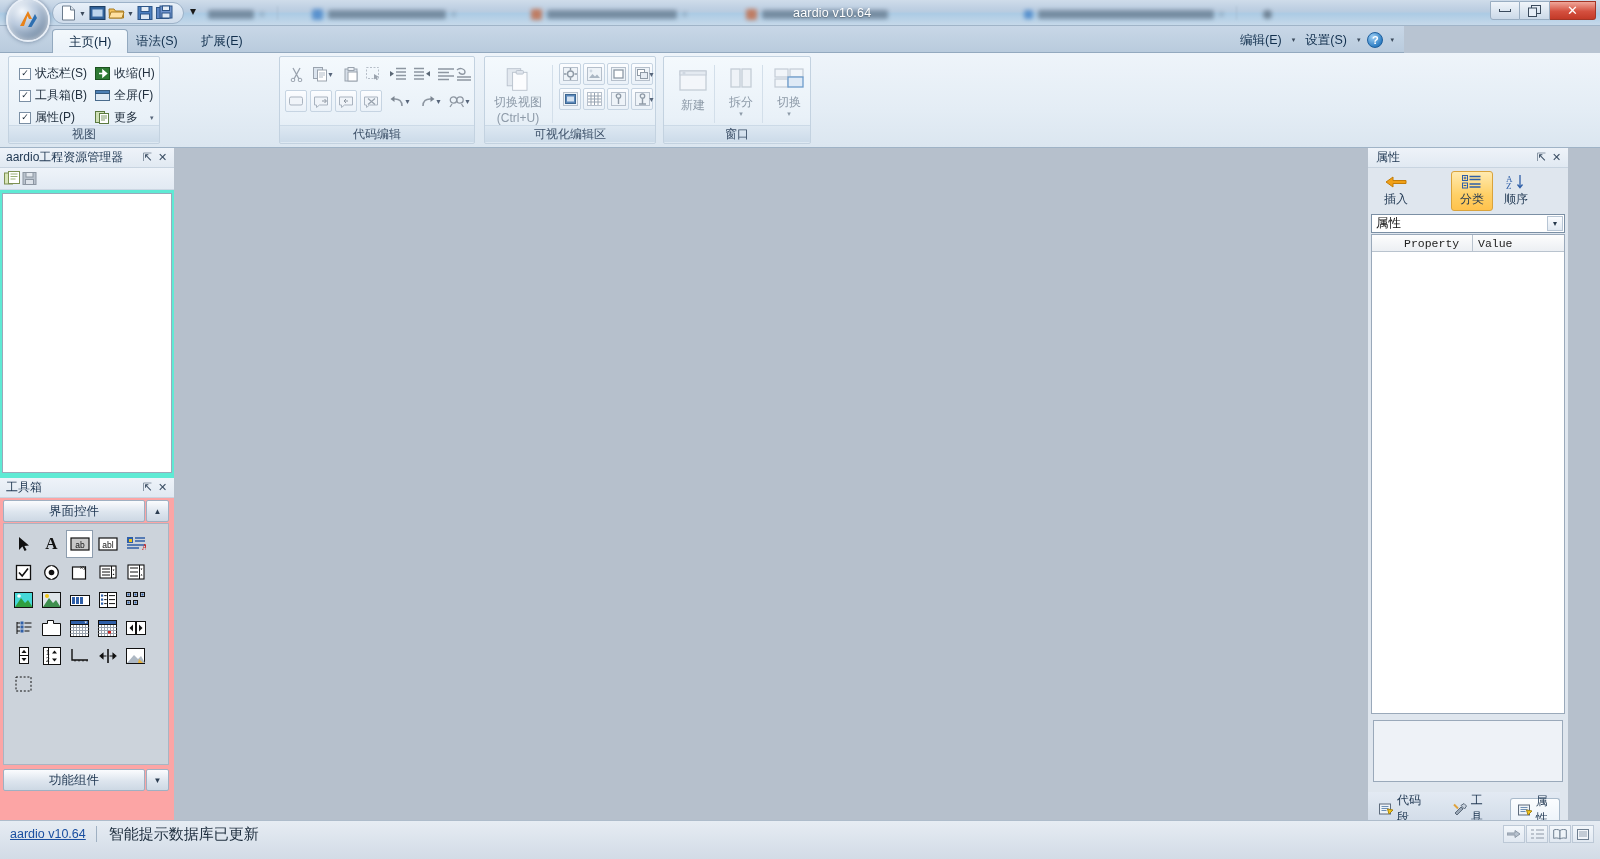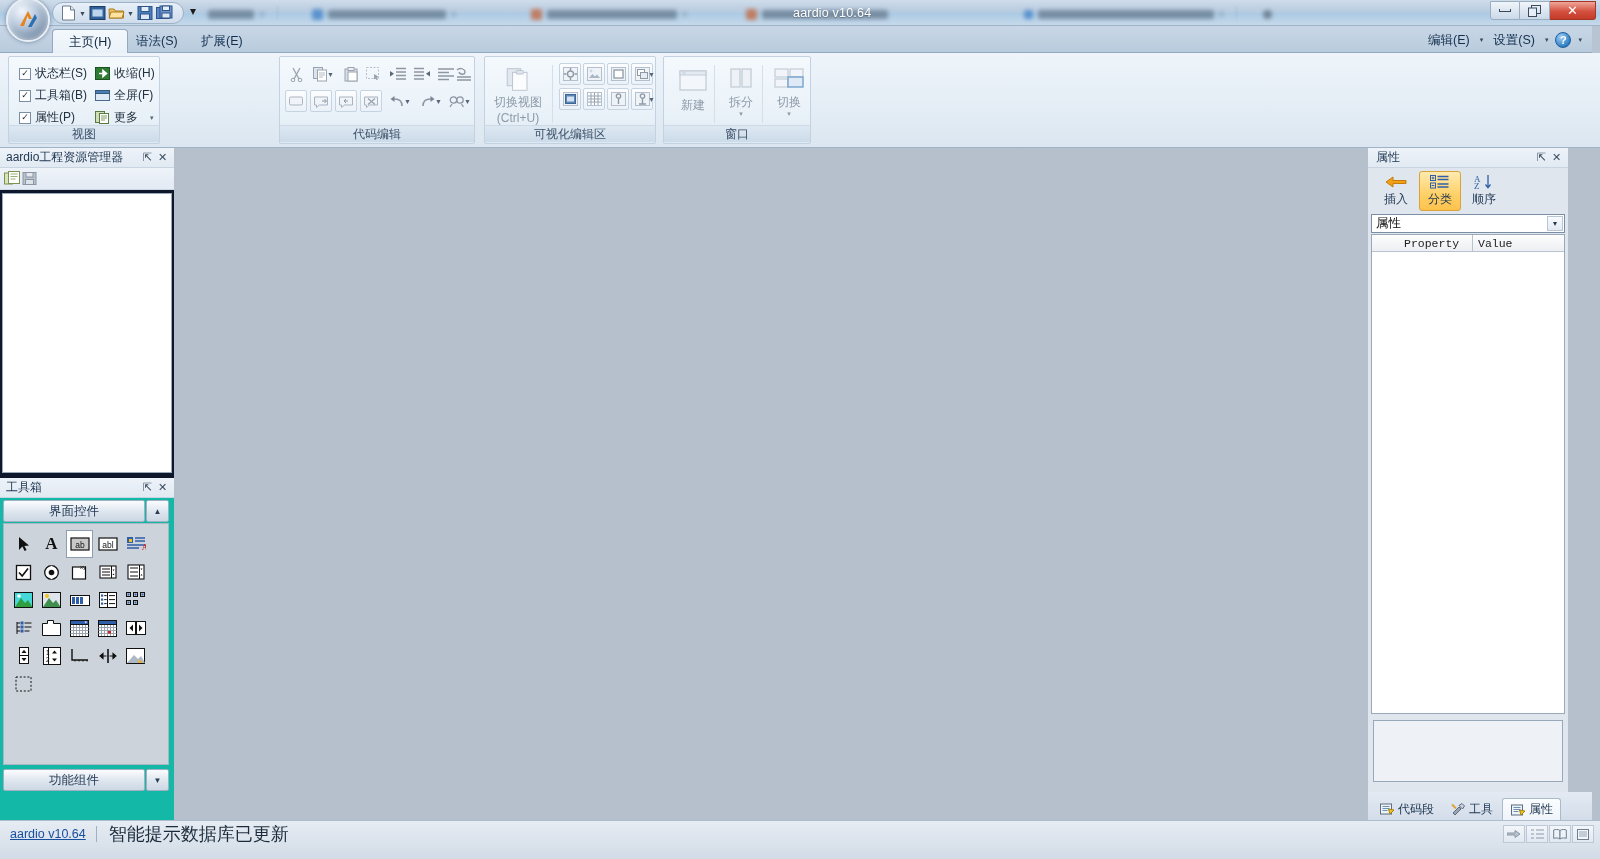--- a/index.html
+++ b/index.html
@@ -72,21 +72,21 @@
   .wbtn.close{
     width:46px;
     background:linear-gradient(to bottom,#f0a79a,#d4503f 55%,#c33a28);
     border-color:#a33526; color:#fff; border-radius:0 0 3px 0;
     font-weight:bold; font-size:13px;
   }
   .mnbar{ width:12px;height:3px;border:1px solid #3a4a5c;border-top:none;}
 
   
   .ribbontabs{
-    position:absolute; left:0; top:26px; width:1592px; height:27px;
+    position:absolute; left:0; top:26px; width:1404px; height:27px;
     background:linear-gradient(to bottom,#c8d7e7,#b9cbdd);
     border-bottom:1px solid #93a9bf;
   }
   .rtab{
     position:absolute; top:3px; height:24px; padding:0 16px;
     display:flex;align-items:center; font-size:12.5px; color:#12304e;
     border-radius:4px 4px 0 0;
   }
   .rtab.active{
     background:linear-gradient(to bottom,#f3f8fc,#e9f1f8);
@@ -169,33 +169,33 @@
     height:20px; display:flex;align-items:center;
     padding:0 4px 0 6px;
     background:linear-gradient(to bottom,#eef3f9,#e1e9f2);
     border-bottom:1px solid #c8d4e0;
     font-size:12px; color:#1d3550;
   }
   .panel-hdr .ttl{ flex:1; white-space:nowrap; overflow:hidden;}
   .hbtn{ width:15px;height:15px; display:flex;align-items:center;justify-content:center; color:#3a4d63; font-size:11px;}
   .pin{ font-size:11px; }
 
-  .prjpanel{ left:0; top:0; width:174px; height:330px; background:#0f172a; }
+  .prjpanel{ left:0; top:0; width:174px; height:330px; background:#5eead4; }
   .prjtools{
     position:absolute; left:0; top:20px; width:174px; height:22px;
     background:linear-gradient(to bottom,#eef3f9,#e2eaf3);
     border-bottom:1px solid #ccd7e3;
     display:flex; align-items:center; gap:2px; padding-left:4px;
   }
   .prjtree{
     position:absolute; left:2px; top:45px; width:170px; height:280px;
     background:#fff; border:1px solid #9aa9ba;
   }
 
-  .toolboxpanel{ left:0; top:330px; width:174px; height:342px; background:#14b8a6;}
+  .toolboxpanel{ left:0; top:330px; width:174px; height:342px; background:#fca5a5;}
   .tbx-section{
     position:absolute; left:3px; width:166px; height:22px;
     background:linear-gradient(to bottom,#fbfcfe,#dde5ee 55%,#cdd8e4);
     border:1px solid #9fb0c2; border-radius:2px;
     display:flex; align-items:center; justify-content:center;
     font-size:12.5px; color:#1d3550;
   }
   .tbx-section.top{ top:22px; width:142px; }
   .tbx-scroll{
     position:absolute; left:146px; width:23px; height:22px;
@@ -226,20 +226,21 @@
     position:absolute; left:3px; top:22px; width:194px; height:42px;
     display:flex; align-items:center; gap:2px; padding-left:4px;
   }
   .ptbtn{
     width:42px;height:40px; display:flex;flex-direction:column;align-items:center;justify-content:center;
     gap:1px; font-size:12px; color:#1d3550; border:1px solid transparent; border-radius:3px;
   }
   .ptbtn.sel{
     background:linear-gradient(to bottom,#ffeab0,#ffd066 60%,#ffc24d);
     border:1px solid #d9a33c;
+    margin-left:32px;
   }
   .propcombo{
     position:absolute; left:3px; top:66px; width:194px; height:19px;
     background:#fff; border:1px solid #7b8fa4;
     display:flex; align-items:center; padding-left:4px; font-size:12.5px; color:#111;
   }
   .propcombo .cbarrow{
     position:absolute; right:1px; top:1px; width:16px;height:15px;
     display:flex;align-items:center;justify-content:center; font-size:8px; color:#26384b;
     background:linear-gradient(to bottom,#fafcfe,#e1e9f2); border:1px solid #b7c5d4;
@@ -249,37 +250,37 @@
     background:#fff; border:1px solid #9aa9ba;
   }
   .pghdr{ display:flex; height:17px; background:linear-gradient(to bottom,#fdfdfd,#eceff3); border-bottom:1px solid #b9c3ce; }
   .pgh{ font-family:"Liberation Mono","DejaVu Sans Mono",monospace; font-size:11.5px; color:#222; display:flex;align-items:center;padding-left:5px;}
   .pgh.c1{ width:101px; border-right:1px solid #b9c3ce;padding-left:32px;}
   .pgdesc{
     position:absolute; left:5px; top:572px; width:190px; height:62px;
     background:#eef2f7; border:1px solid #9aa9ba;
   }
   .propbtabs{
-    position:absolute; left:0; top:644px; width:224px; height:28px;
+    position:absolute; left:0; top:644px; width:192px; height:28px;
     background:linear-gradient(to bottom,#e3eaf3,#d3dde9);
-    display:flex; align-items:flex-end; gap:2px; padding-left:4px;
+    display:flex; align-items:flex-end; gap:16px; padding-left:4px;
   }
 
   
   .statusbar{
     position:absolute; left:0; top:820px; width:1600px; height:39px;
     background:linear-gradient(to bottom,#e6ecf3,#d2dbe6);
     border-top:1px solid #aebccb;
   }
   .sb-inner{ position:absolute; left:0; top:2px; width:1600px; height:22px; display:flex; align-items:center;}
   .sb-link{
     padding:0 10px; font-size:12.5px; color:#1a4fa0; text-decoration:underline;
   }
   .sb-sep{ width:1px;height:16px; background:#9fb0c2;}
-  .sb-text{ padding:0 12px; font-size:18px; color:#1b2b3b;}
+  .sb-text{ padding:0 12px; font-size:15px; color:#1b2b3b;}
   .sb-right{ position:absolute; right:6px; top:4px; display:flex; gap:1px;}
   .sbb{
     width:22px;height:18px; display:flex;align-items:center;justify-content:center;
     border:1px solid #bcc8d6; background:linear-gradient(to bottom,#f3f7fb,#e1e8f1);
     color:#58687a; font-size:10px;
   }
   svg{ display:block; }
 </style>
 </head>
 <body>

